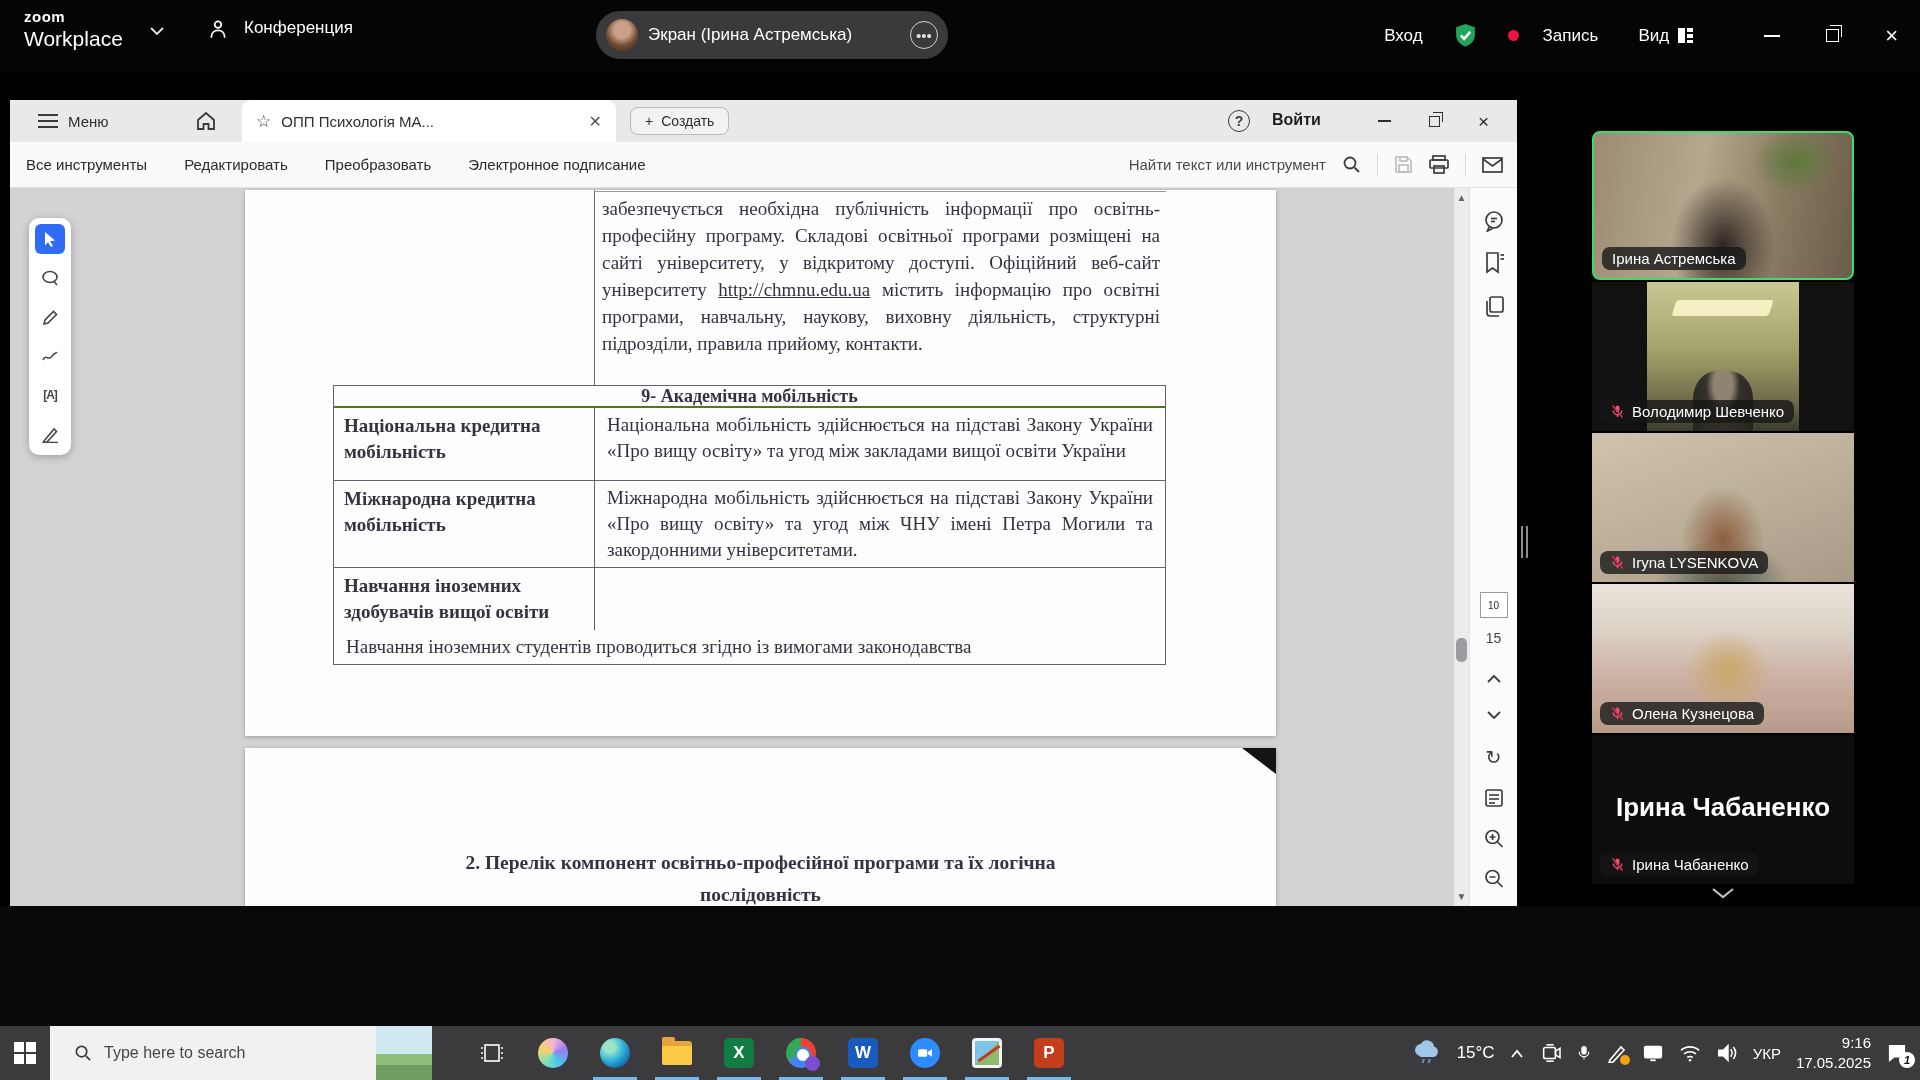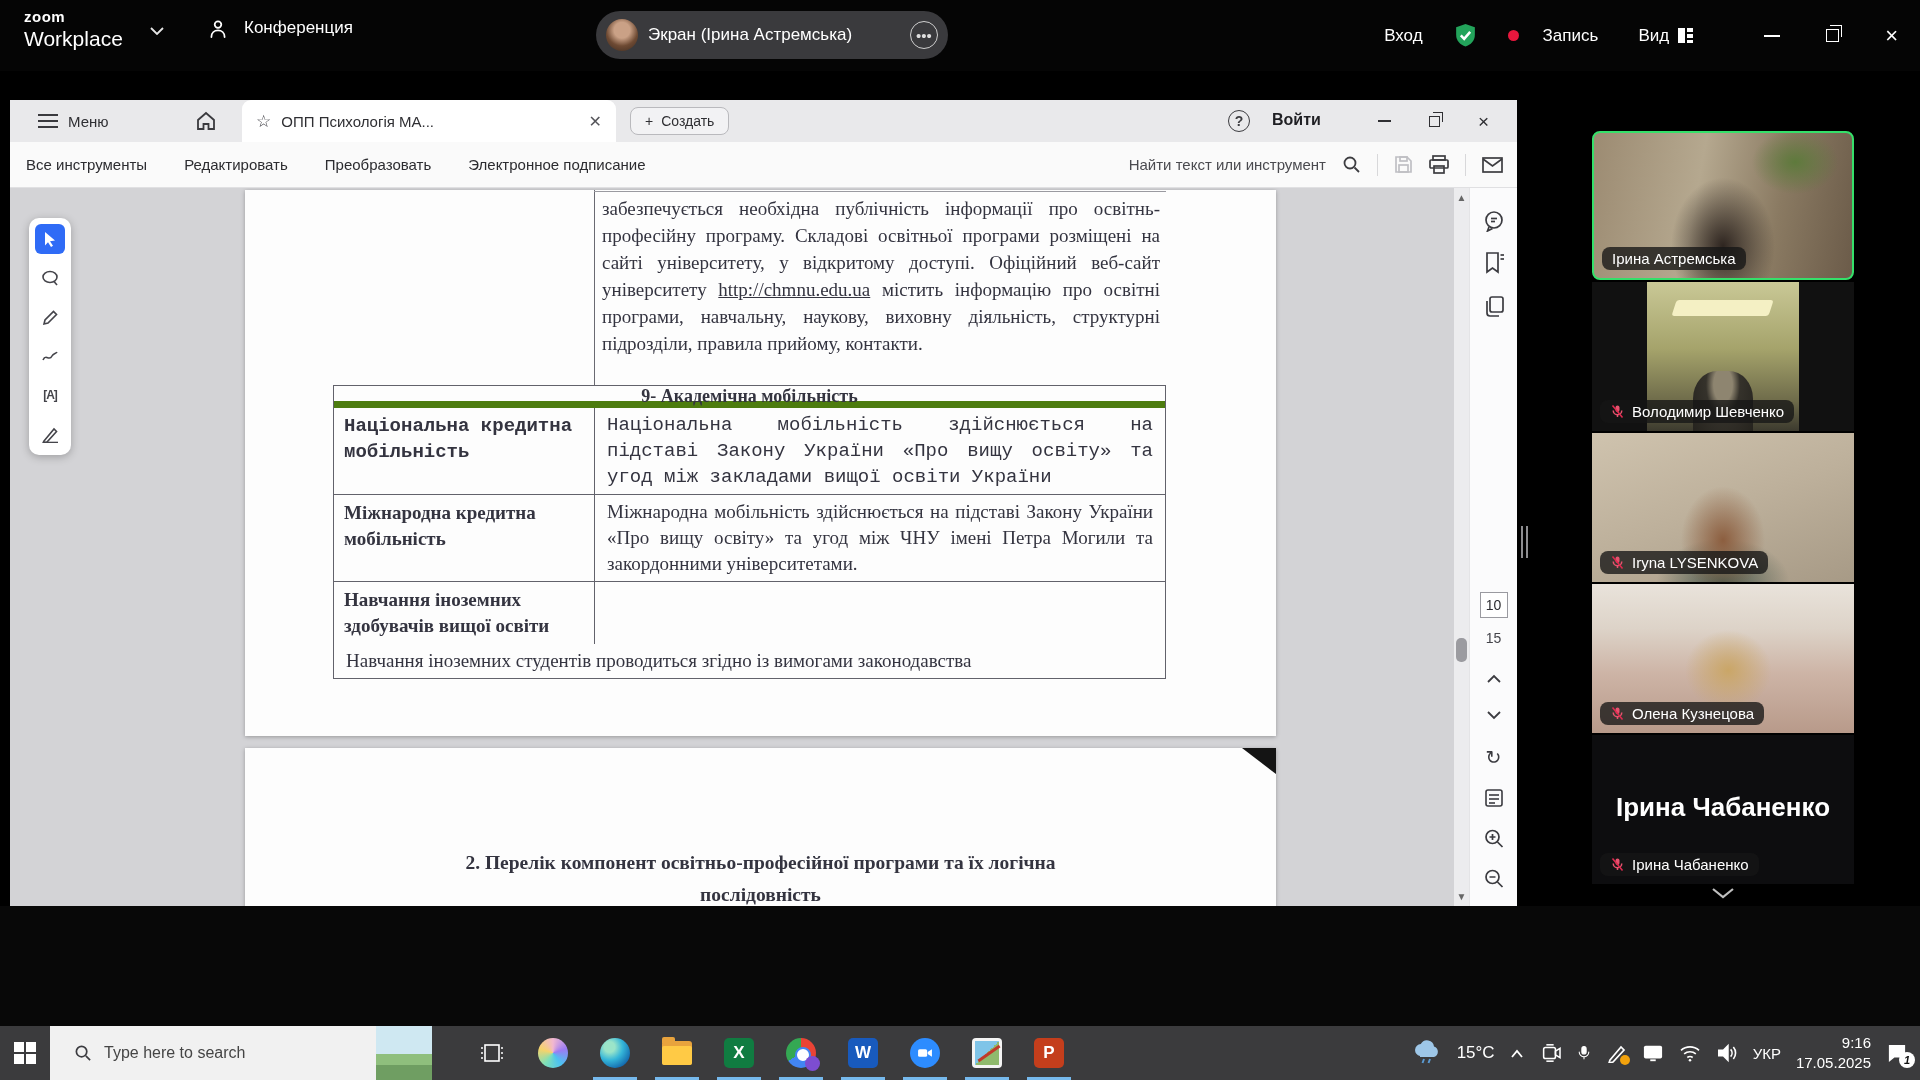--- a/index.html
+++ b/index.html
@@ -63,36 +63,36 @@
 
   
   .page { position:absolute; left:235px; width:1031px; background:#fdfdfd; box-shadow:0 1px 4px rgba(0,0,0,.28); font-family:"Liberation Serif", serif; color:#343440; }
   .page1 { top:2px; height:546px; }
   .page2 { top:560px; height:200px; }
   .vline-mid { position:absolute; left:349px; top:0; width:1px; height:196px; background:#6a6a72; }
   .topline { position:absolute; left:349px; top:1px; width:572px; height:1px; background:#9a9aa0; }
   .para { position:absolute; left:357px; top:5px; width:558px; font-size:19px; line-height:27px; text-align:justify; }
   .para a { color:#343440; }
   .dtable { position:absolute; left:88px; top:195px; width:833px; border:1px solid #62626b; font-size:19px; }
-  .dt-head { height:22px; line-height:21px; text-align:center; font-weight:bold; font-size:18px; border-bottom:7px solid #4d7c0f; }
+  .dt-head { height:22px; line-height:21px; text-align:center; font-weight:bold; font-size:18px; border-bottom:2px solid #4d7c0f; }
   .dt-row { display:flex; border-bottom:1px solid #62626b; }
   .dt-row:last-child { border-bottom:none;flex-direction:column; }
   .dt-l { width:261px; border-right:1px solid #62626b; padding:5px 10px; font-weight:bold; line-height:26px; }
   .dt-r { flex:1; padding:4px 12px; line-height:26px; text-align:justify; }
   .fold { position:absolute; right:0; top:0; width:0; height:0; border-top:26px solid #141414; border-left:34px solid transparent; }
   .p2h { position:absolute; left:0; width:100%; text-align:center; font-weight:bold; font-size:19.5px; }
 
   
   .vscroll { position:absolute; right:48px; top:0; bottom:0; width:15px; background:#ececee; }
   .vscroll .up, .vscroll .dn { position:absolute; left:2px; width:11px; color:#666; font-size:10px; text-align:center; }
   .vscroll .up { top:4px; } .vscroll .dn { bottom:4px; }
   .vthumb { position:absolute; left:2px; top:450px; width:11px; height:24px; background:#9b9ba0; border-radius:5px; }
   .rail { position:absolute; right:0; top:0; bottom:0; width:48px; background:#fbfbfc; border-left:1px solid #e4e4e6; }
   .rail .ric { position:absolute; left:50%; transform:translateX(-50%); color:#3b3b40; }
-  .pagebox { position:absolute; left:50%; transform:translateX(-50%); top:404px; width:28px; height:26px; border:1px solid #9a9aa0; background:#fff; font-size:14px; color:#2c2c30; display:flex; align-items:center; justify-content:center; }
+  .pagebox { position:absolute; left:50%; transform:translateX(-50%); top:404px; width:28px; height:26px; border:1px solid #9a9aa0; background:#fff; font-size:10px; color:#2c2c30; display:flex; align-items:center; justify-content:center; }
   .pagetotal { position:absolute; left:50%; transform:translateX(-50%); top:442px; font-size:14px; color:#44444a; }
   .refr { font-family:"DejaVu Sans", sans-serif; font-size:19px; }
 
   
   .divider { position:absolute; left:1521px; top:526px; width:8px; height:32px; display:flex; gap:3px; }
   .divider i { width:2px; height:100%; background:#8d8d90; }
 
   
   .vcol { position:absolute; left:1592px; top:131px; width:246px; }
   .tile { position:relative; width:262px; height:149px; margin-bottom:2px; background:#111; overflow:hidden; }
@@ -294,21 +294,21 @@
       </div>
 
       <div class="page page1">
         <i class="vline-mid"></i>
         <i class="topline"></i>
         <div class="para">
           <span>забезпечується необхідна публічність інформації про освітнь-професійну програму. Складові освітньої програми розміщені на сайті університету, у відкритому доступі. Офіційний веб-сайт університету </span><a href="#">http://chmnu.edu.ua</a><span> містить інформацію про освітні програми, навчальну, наукову, виховну діяльність, структурні підрозділи, правила прийому, контакти.</span>
         </div>
         <div class="dtable">
           <div class="dt-head">9- Академічна мобільність</div>
-          <div class="dt-row" style="min-height:73px;font-family:Liberation Mono, monospace;">
+          <div class="dt-row" style="min-height:73px;">
             <div class="dt-l">Національна кредитна мобільність</div>
             <div class="dt-r">Національна мобільність здійснюється на підставі Закону України «Про вищу освіту» та угод між закладами вищої освіти України</div>
           </div>
           <div class="dt-row" style="min-height:86px;">
             <div class="dt-l">Міжнародна кредитна мобільність</div>
             <div class="dt-r">Міжнародна мобільність здійснюється на підставі Закону України «Про вищу освіту» та угод між ЧНУ імені Петра Могили та закордонними університетами.</div>
           </div>
           <div class="dt-row" style="min-height:78px;">
             <div class="dt-l">Навчання іноземних здобувачів вищої освіти</div>
             <div class="dt-r">Навчання іноземних студентів проводиться згідно із вимогами законодавства</div>

